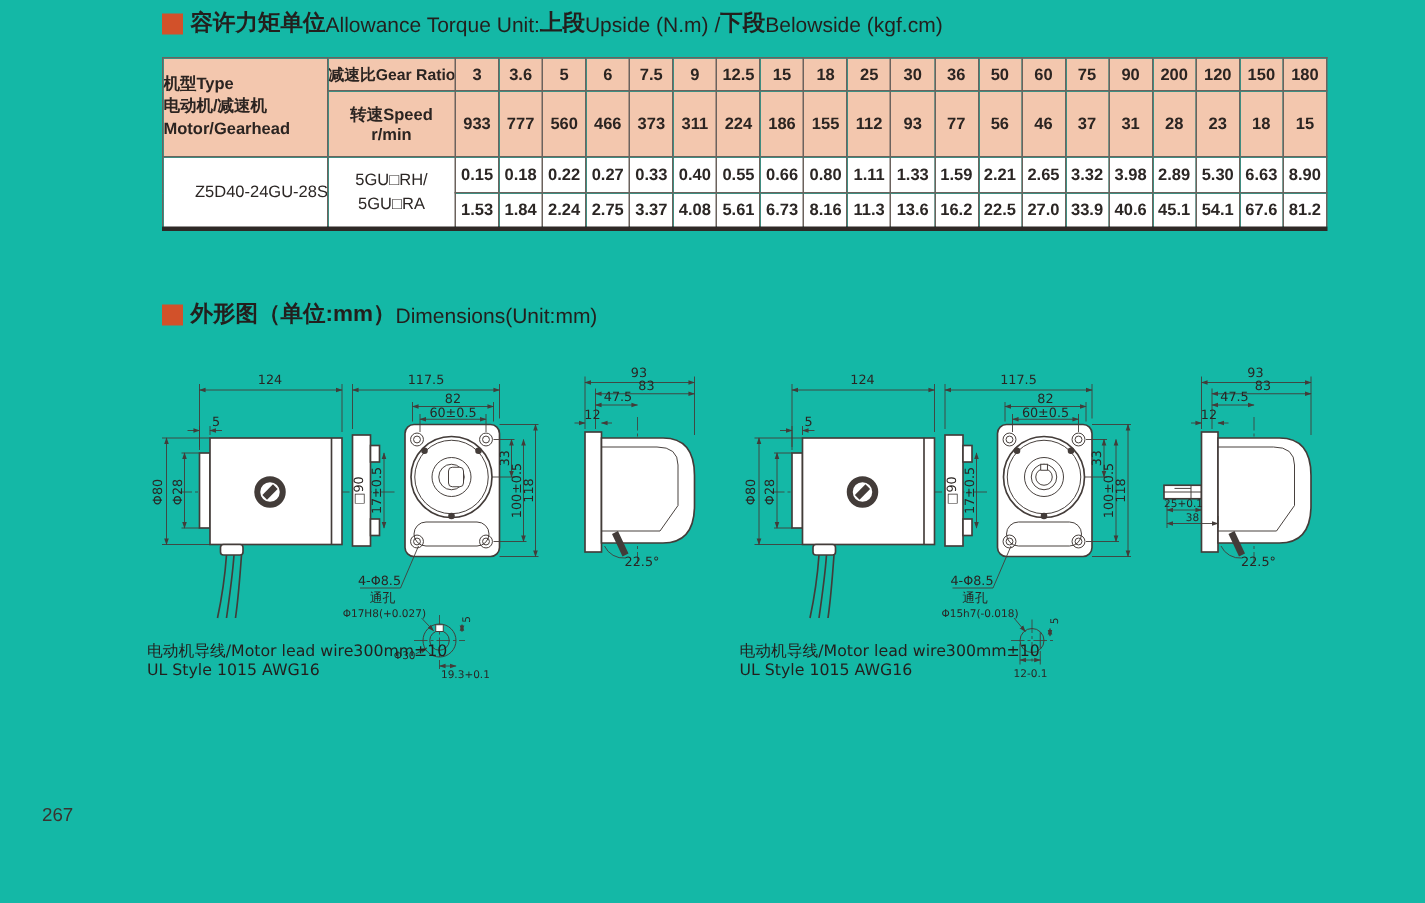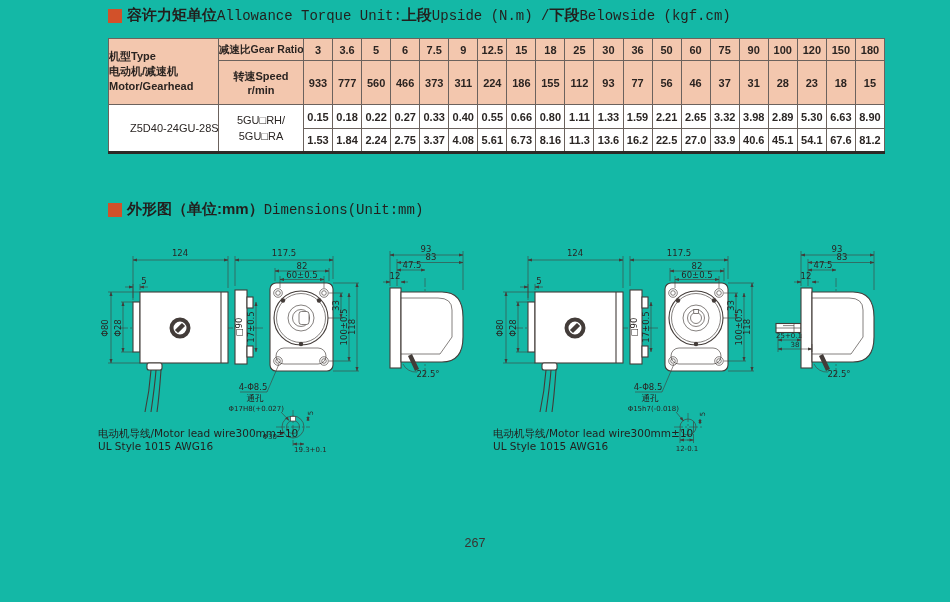--- a/index.html
+++ b/index.html
@@ -5,21 +5,21 @@
   * { margin:0; padding:0; box-sizing:border-box; }
   body { background:#888; font-family:"Liberation Sans","DejaVu Sans",sans-serif; }
   #page {
     position:relative; width:950px; height:602px; background:#14b8a6;
     color:#2b2624; overflow:hidden;
   }
   
   .sec-title { position:absolute; left:108px; display:flex; align-items:center; }
   .sq { width:14px; height:14px; background:#d2512a; margin-right:5px; flex:0 0 auto; }
   .t-cjk { font-weight:bold; font-size:15px; color:#231f1d; }
-  .t-en  { font-weight:500; font-size:14px; color:#231f1d;font-family:Liberation Mono, monospace; }
+  .t-en  { font-weight:500; font-size:14px; color:#231f1d; }
   
   #torque-table { position:absolute; left:108px; top:38px; width:777px;
     border-collapse:collapse; table-layout:fixed;
     border:1.5px solid #3b3430; border-bottom:3px solid #2e2926; }
   #torque-table th, #torque-table td {
     border:1px solid #6b625d; text-align:center; vertical-align:middle;
     font-size:11px; overflow:hidden; white-space:nowrap; }
   #torque-table th { background:#f3c7ae; font-weight:bold; color:#2b2421; }
   tr.hr1 th { height:22px; }
   tr.hr2 th { height:44px; border-bottom:2.5px solid #332d2a; }
@@ -35,22 +35,22 @@
   .lnt  { stroke:#433c39; stroke-width:0.65; fill:none; }
   .fw   { fill:#ffffff; stroke:#433c39; stroke-width:1.1; }
   .fwt  { fill:#ffffff; stroke:#433c39; stroke-width:0.65; }
   .dk   { fill:#433c39; stroke:none; }
   .dim  { stroke:#433c39; stroke-width:0.6; fill:none; }
   .cl   { stroke:#433c39; stroke-width:0.55; fill:none; stroke-dasharray:9 2 2 2; }
   text.d  { font:8.5px "DejaVu Sans",sans-serif; fill:#2a2523; }
   text.ds { font:7px "DejaVu Sans",sans-serif; fill:#2a2523; }
   text.dl { font:10.5px "DejaVu Sans",sans-serif; fill:#231f1d; }
   
-  #page-num { position:absolute; left:0; top:536px; width:100%; text-align:center;
-    font-size:12.5px; color:#3a3330; }
+  #page-num { position:absolute; left:0; top:536px; width:100%; text-align:left;
+    font-size:12.5px; color:#3a3330;padding-left:28px; }
 </style>
 </head>
 <body>
 
 <div id="page">
 
   <div class="sec-title" style="top:6px;">
     <span class="sq"></span>
     <span class="t-cjk">容许力矩单位</span>
     <span class="t-en"> Allowance Torque Unit: </span>
@@ -82,21 +82,21 @@
           <th>12.5</th>
           <th>15</th>
           <th>18</th>
           <th>25</th>
           <th>30</th>
           <th>36</th>
           <th>50</th>
           <th>60</th>
           <th>75</th>
           <th>90</th>
-          <th>100</th>
+          <th>200</th>
           <th>120</th>
           <th>150</th>
           <th>180</th>
         </tr>
     <tr class="hr2">
       <th>
         <div>转速Speed</div>
         <div>r/min</div>
       </th>
     <th>933</th>

